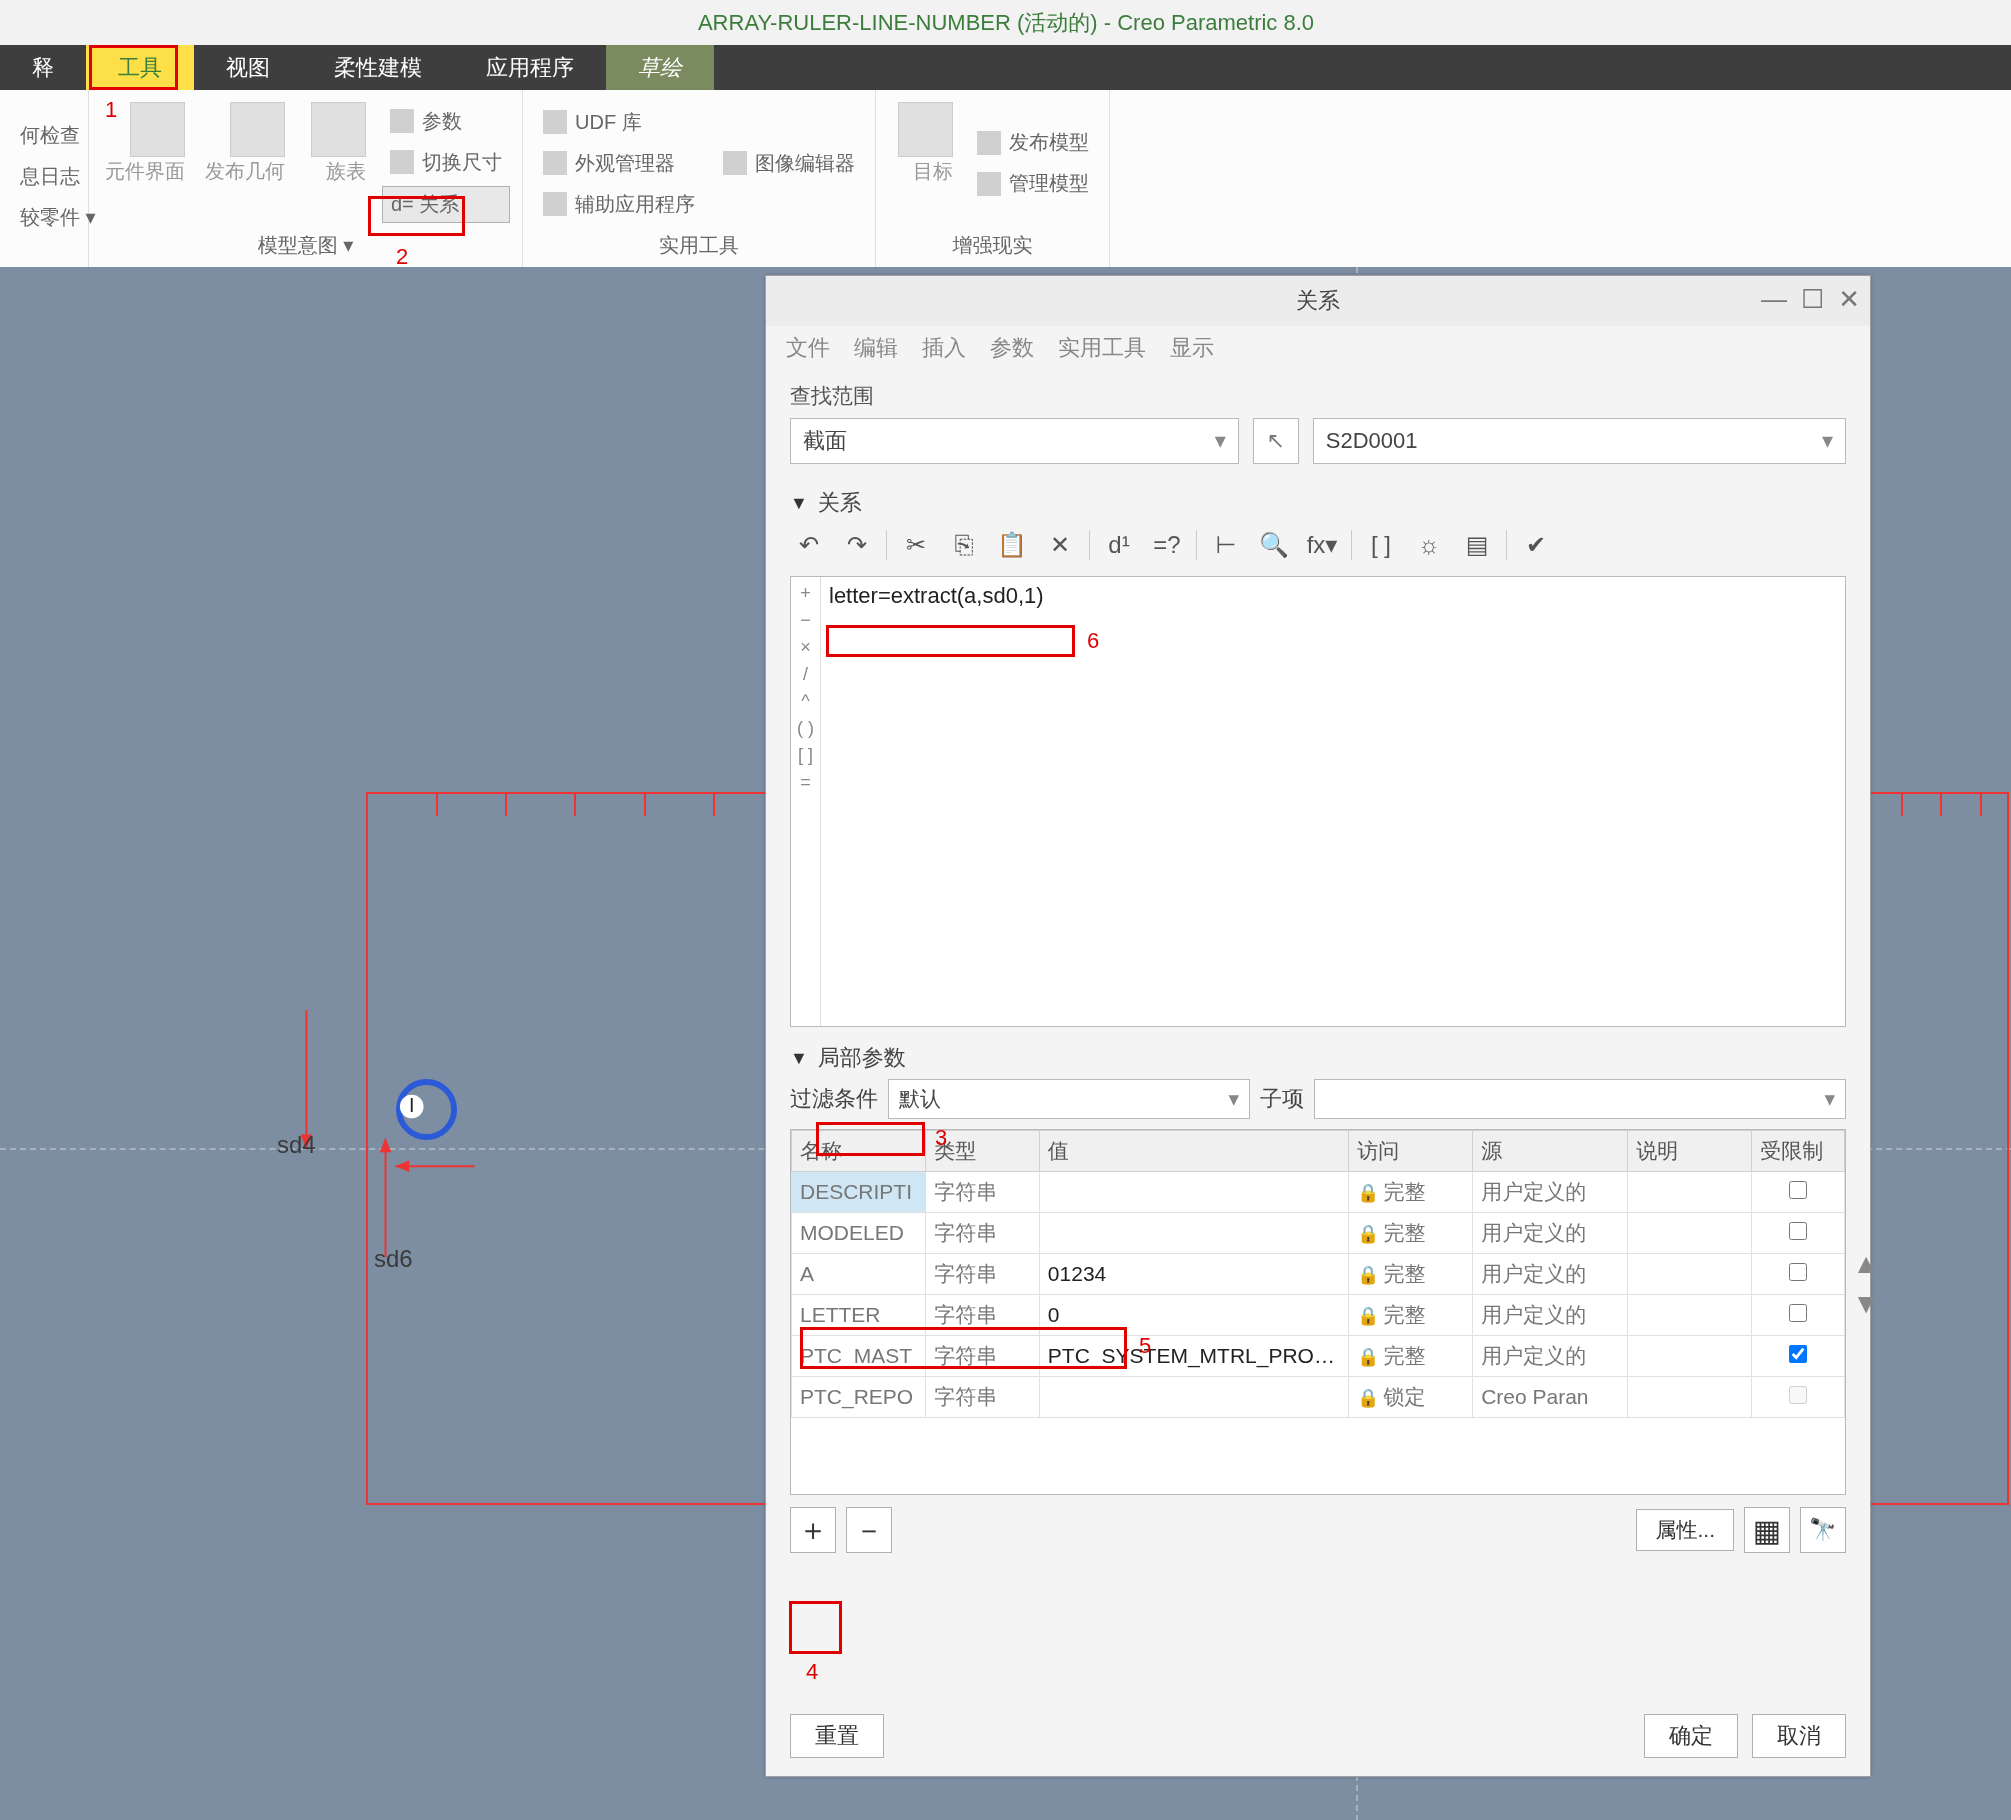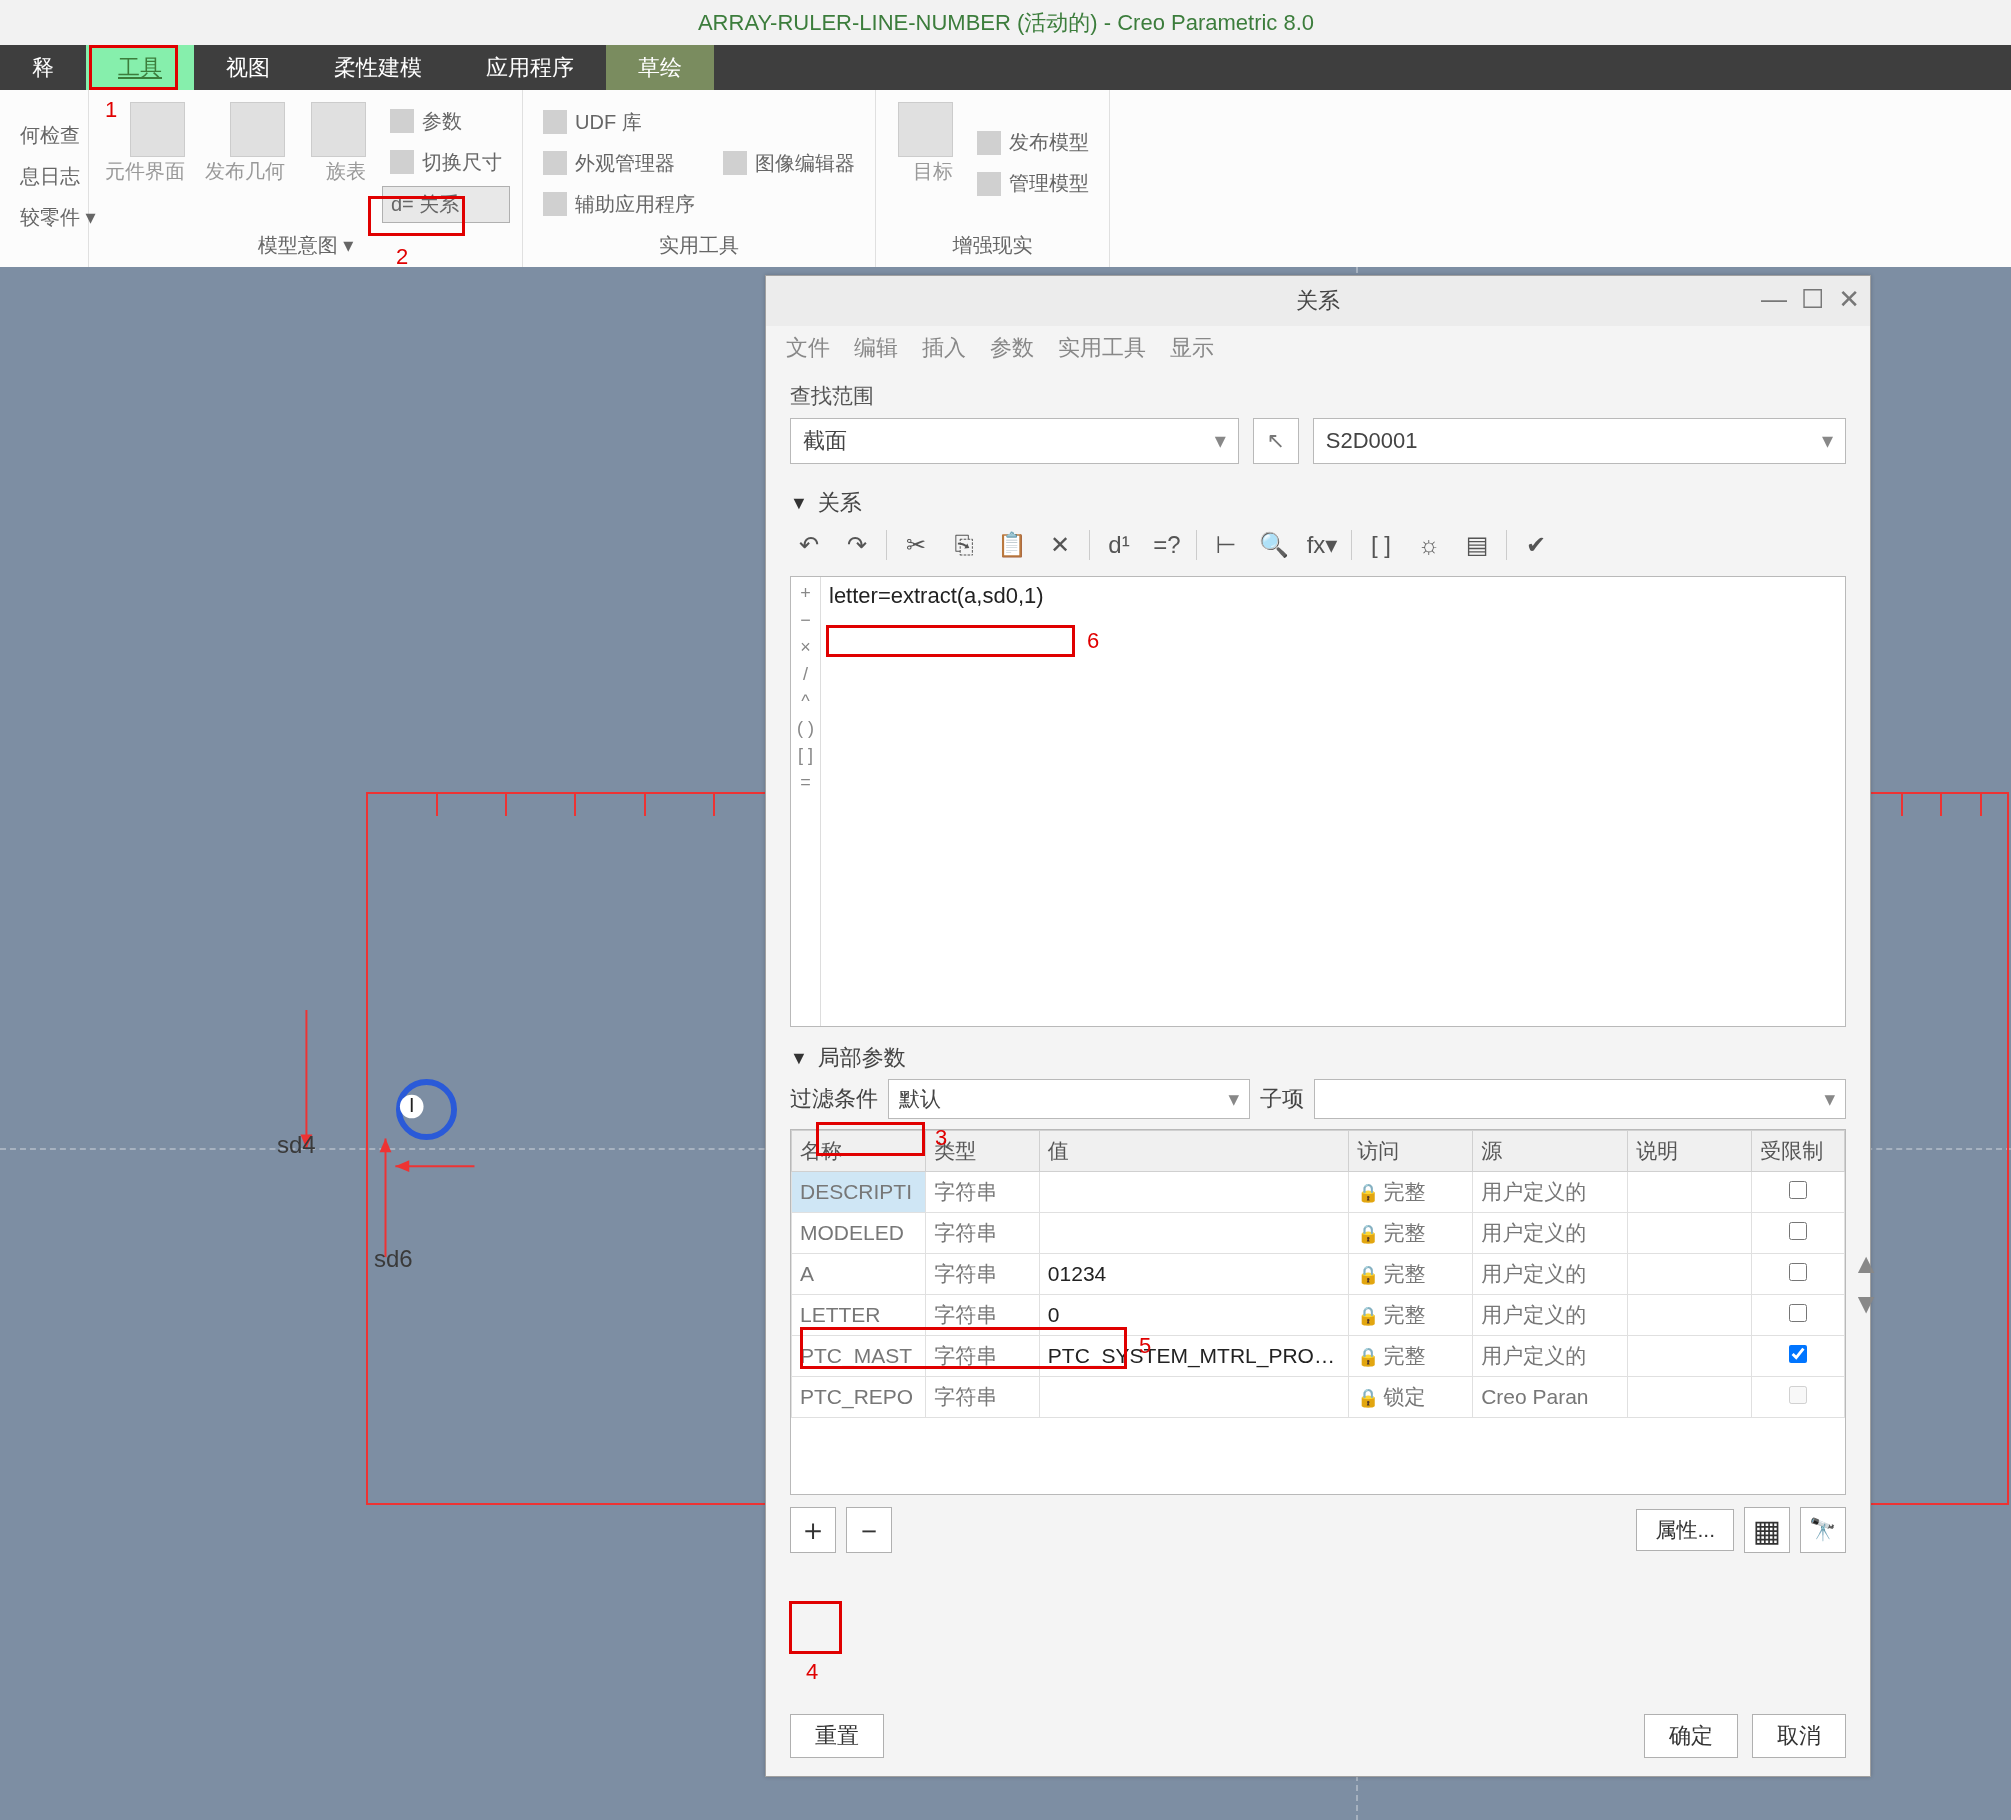--- a/index.html
+++ b/index.html
@@ -4,22 +4,22 @@
 <style>
 * { margin: 0; padding: 0; box-sizing: border-box; font-family: "Microsoft YaHei", Arial, sans-serif; }
 body { width: 2012px; height: 1821px; background: #7d8ea3; overflow: hidden; position: relative; transform-origin: top left; }
 
 
 .titlebar { height: 45px; background: #f2f2f2; display: flex; align-items: center; justify-content: center; color: #3c7d3c; font-size: 22px; }
 
 
 .ribbon-tabs { height: 45px; background: #3e3e3e; display: flex; align-items: stretch; }
 .ribbon-tab { padding: 0 32px; display: flex; align-items: center; color: #fff; font-size: 22px; cursor: pointer; }
-.ribbon-tab.active { background: #86efac; color: #3c7d3c; text-decoration: underline; }
-.ribbon-tab.context { background: #7a8c5f; color: #fff; }
+.ribbon-tab.active { background: #fde047; color: #3c7d3c; }
+.ribbon-tab.context { background: #7a8c5f; color: #fff; font-style: italic; }
 
 
 .ribbon { height: 178px; background: #fcfcfc; display: flex; border-bottom: 1px solid #ccc; }
 .ribbon-group { border-right: 1px solid #e0e0e0; padding: 8px 12px 4px 12px; display: flex; flex-direction: column; justify-content: space-between; }
 .ribbon-group-label { text-align: center; color: #666; font-size: 20px; padding: 4px 0; }
 .ribbon-group-body { display: flex; gap: 12px; flex: 1; }
 .big-btn { display: flex; flex-direction: column; align-items: flex-end; justify-content: flex-start; gap: 1px; color: #999; font-size: 20px; padding: 4px; min-width: 69px; }
 .big-btn .ico { width: 55px; height: 55px; background: #e0e0e0; border: 1px solid #ccc; }
 .small-col { display: flex; flex-direction: column; gap: 6px; justify-content: center; }
 .small-btn { display: flex; align-items: center; gap: 8px; color: #666; font-size: 20px; padding: 4px 8px; white-space: nowrap; }

